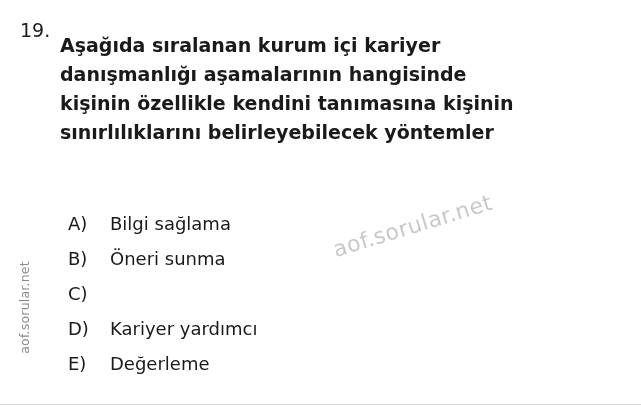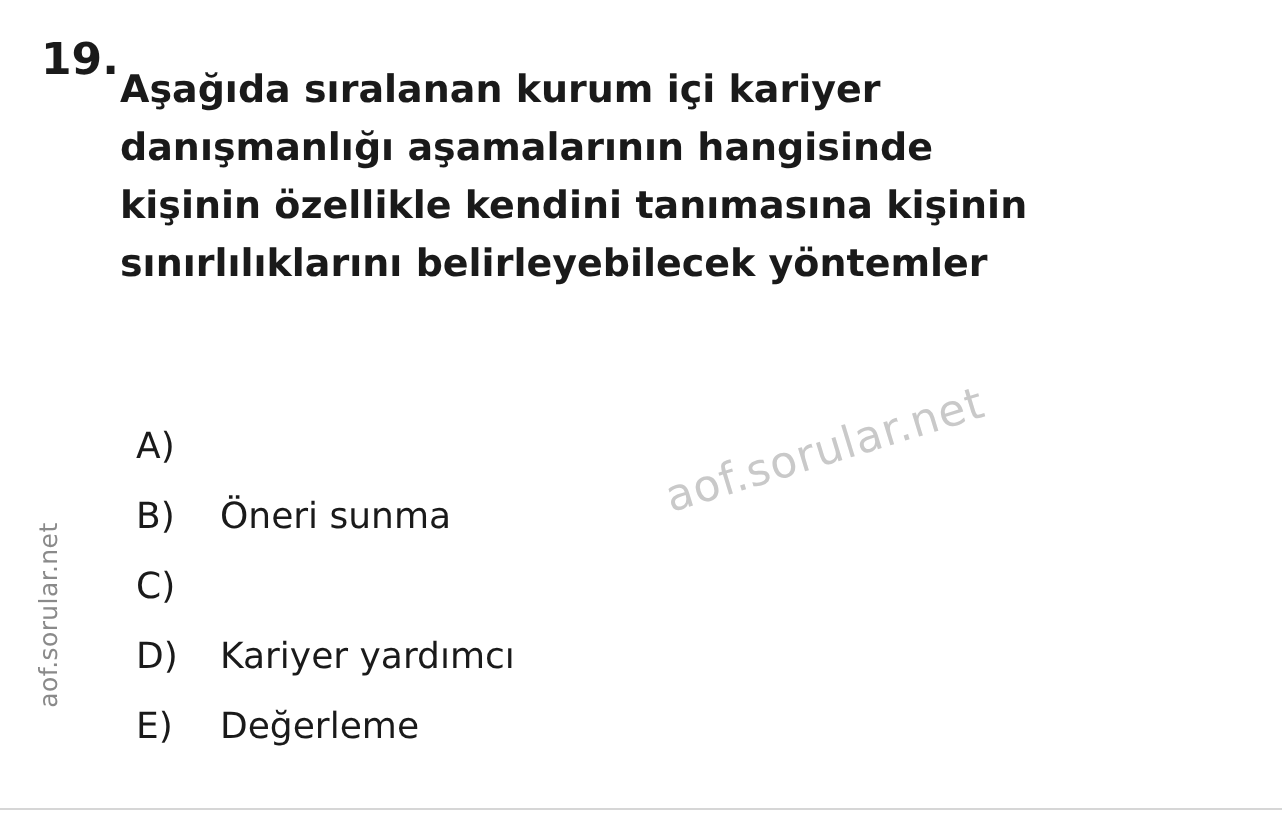--- a/index.html
+++ b/index.html
@@ -56,26 +56,26 @@
   .question-block {
     position: absolute;
     left: 20px;
     top: 16px;
     width: 600px;
     display: flex;
     align-items: flex-start;
   }
 
   .q-number {
-    font-size: 22px;
-    font-weight: 700;
+    font-size: 19px;
+    font-weight: 400;
     line-height: 29px;
     width: 40px;
     flex: 0 0 40px;
-    text-align: center;
+    text-align: left;
     padding-top: 0px;
   }
 
   .q-text {
     flex: 1 1 auto;
     font-size: 19px;
     line-height: 29px;
     text-align: justify;
     text-justify: inter-word;
     font-weight: 700;
@@ -162,20 +162,21 @@
         <span>yöntemler</span>
       </span>
     </div>
   </div>
 
   <div class="diag-watermark">aof.sorular.net</div>
 
   <div class="options">
     <div class="option-row">
       <span class="opt-letter">A)</span>
+      <span class="opt-text">Bilgi sağlama</span>
     </div>
     <div class="option-row">
       <span class="opt-letter">B)</span>
       <span class="opt-text">Öneri sunma</span>
     </div>
     <div class="option-row">
       <span class="opt-letter">C)</span>
     </div>
     <div class="option-row">
       <span class="opt-letter">D)</span>

